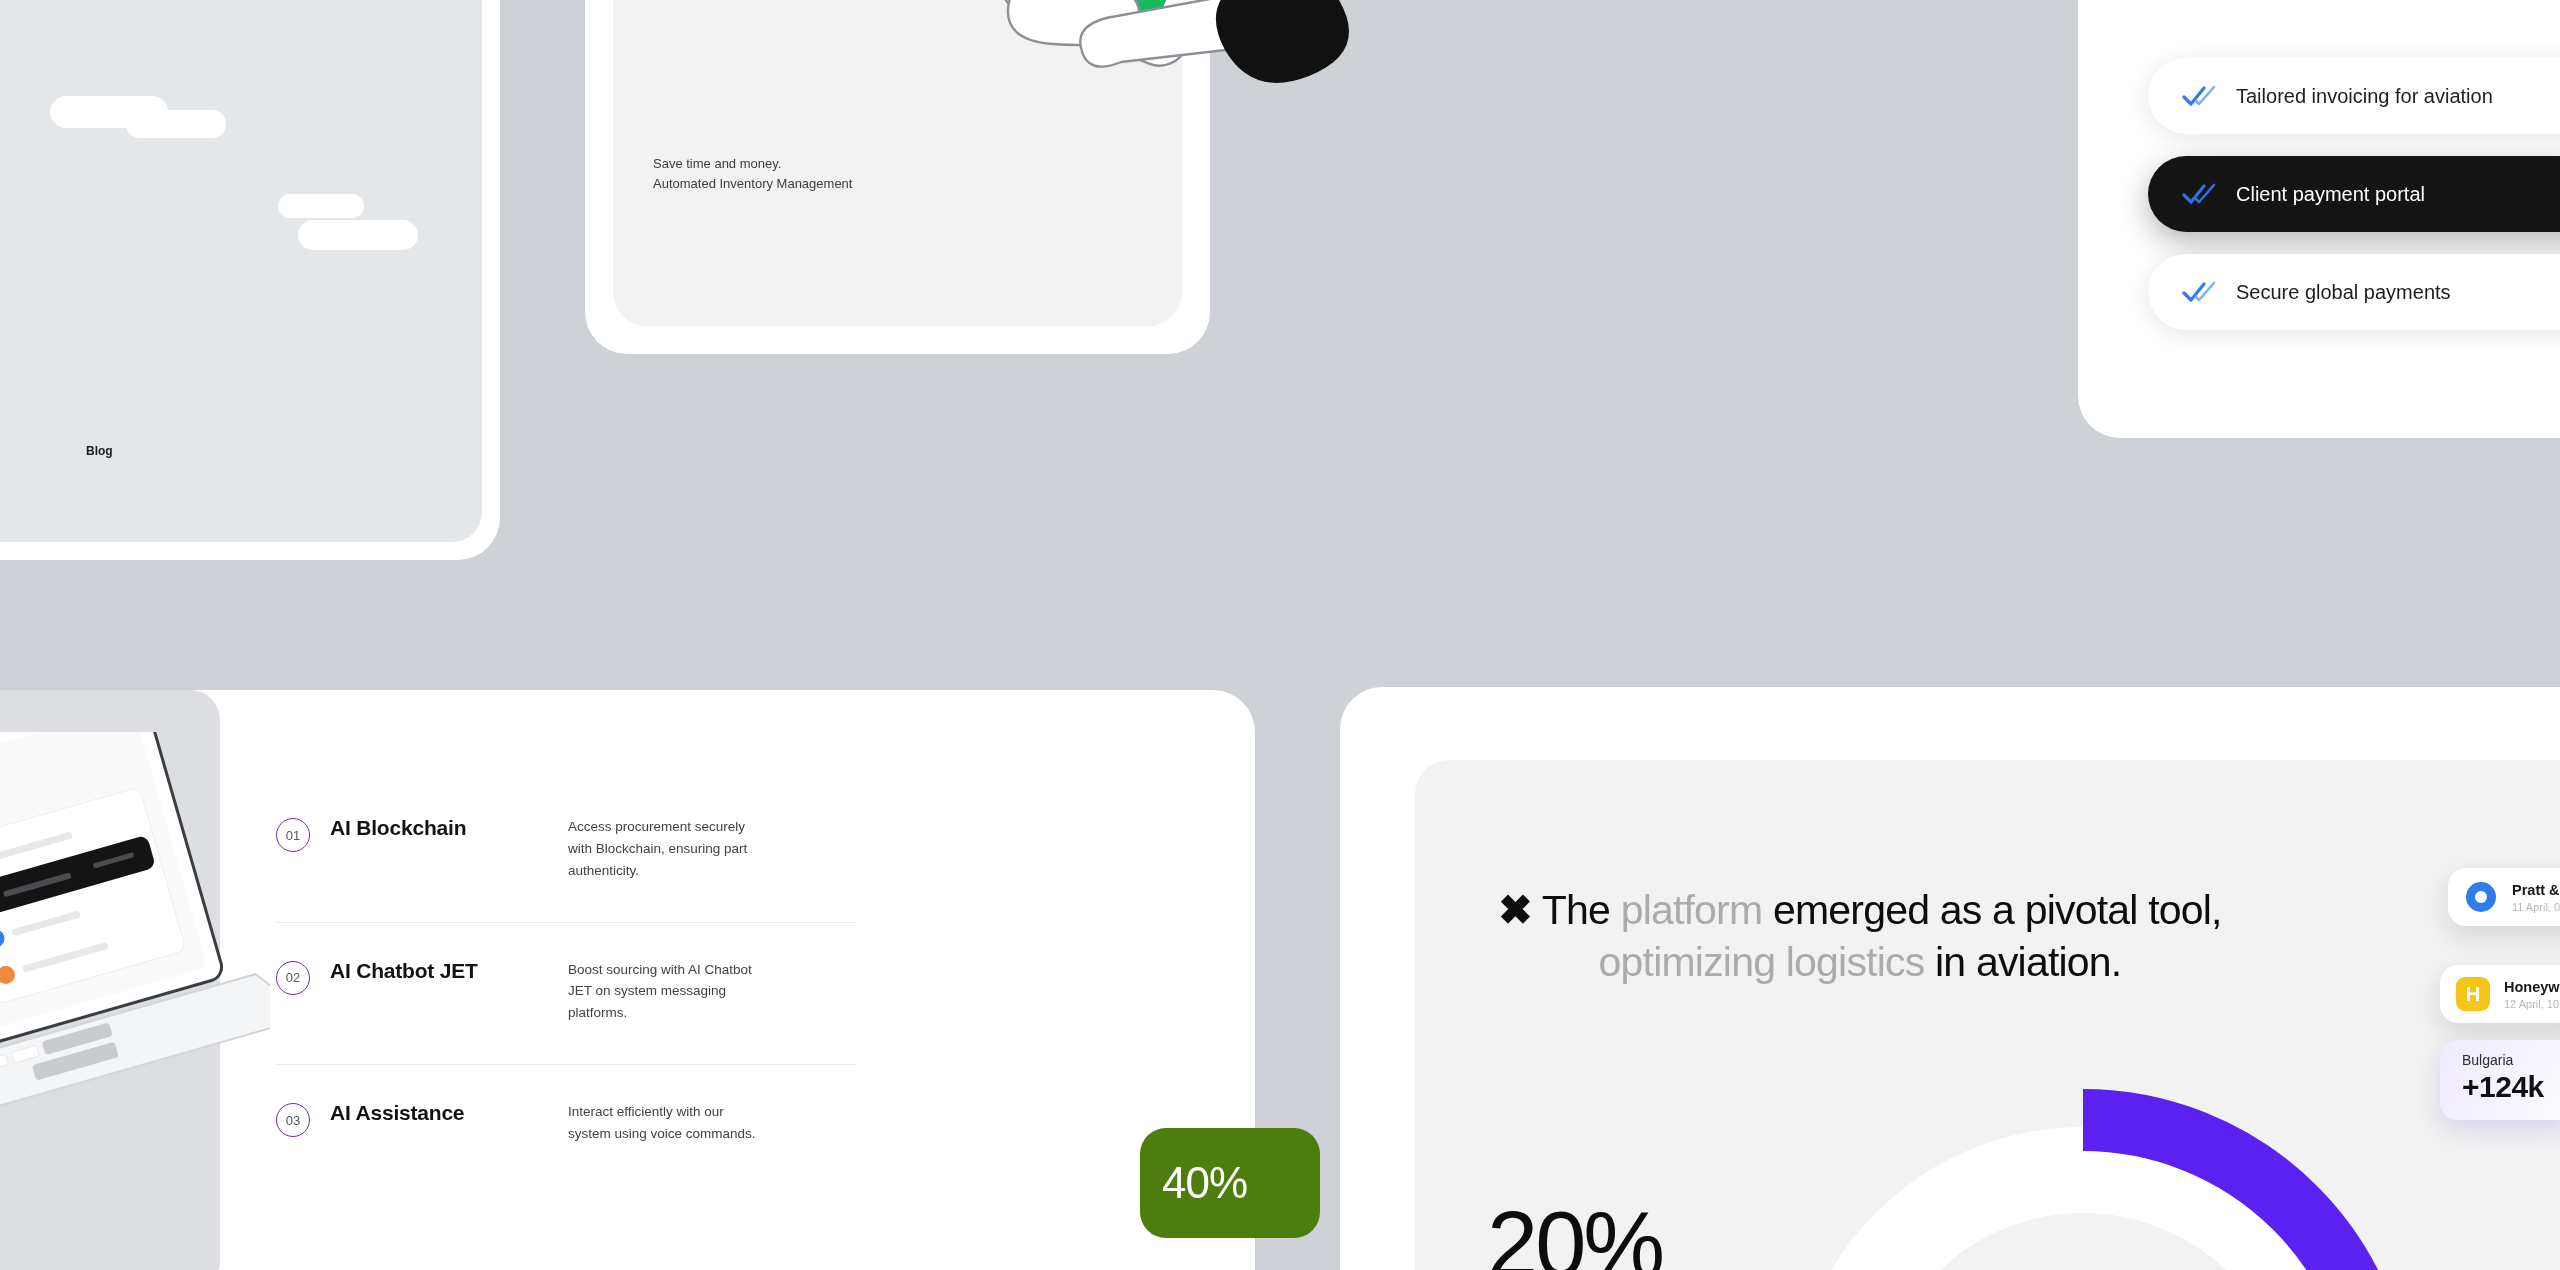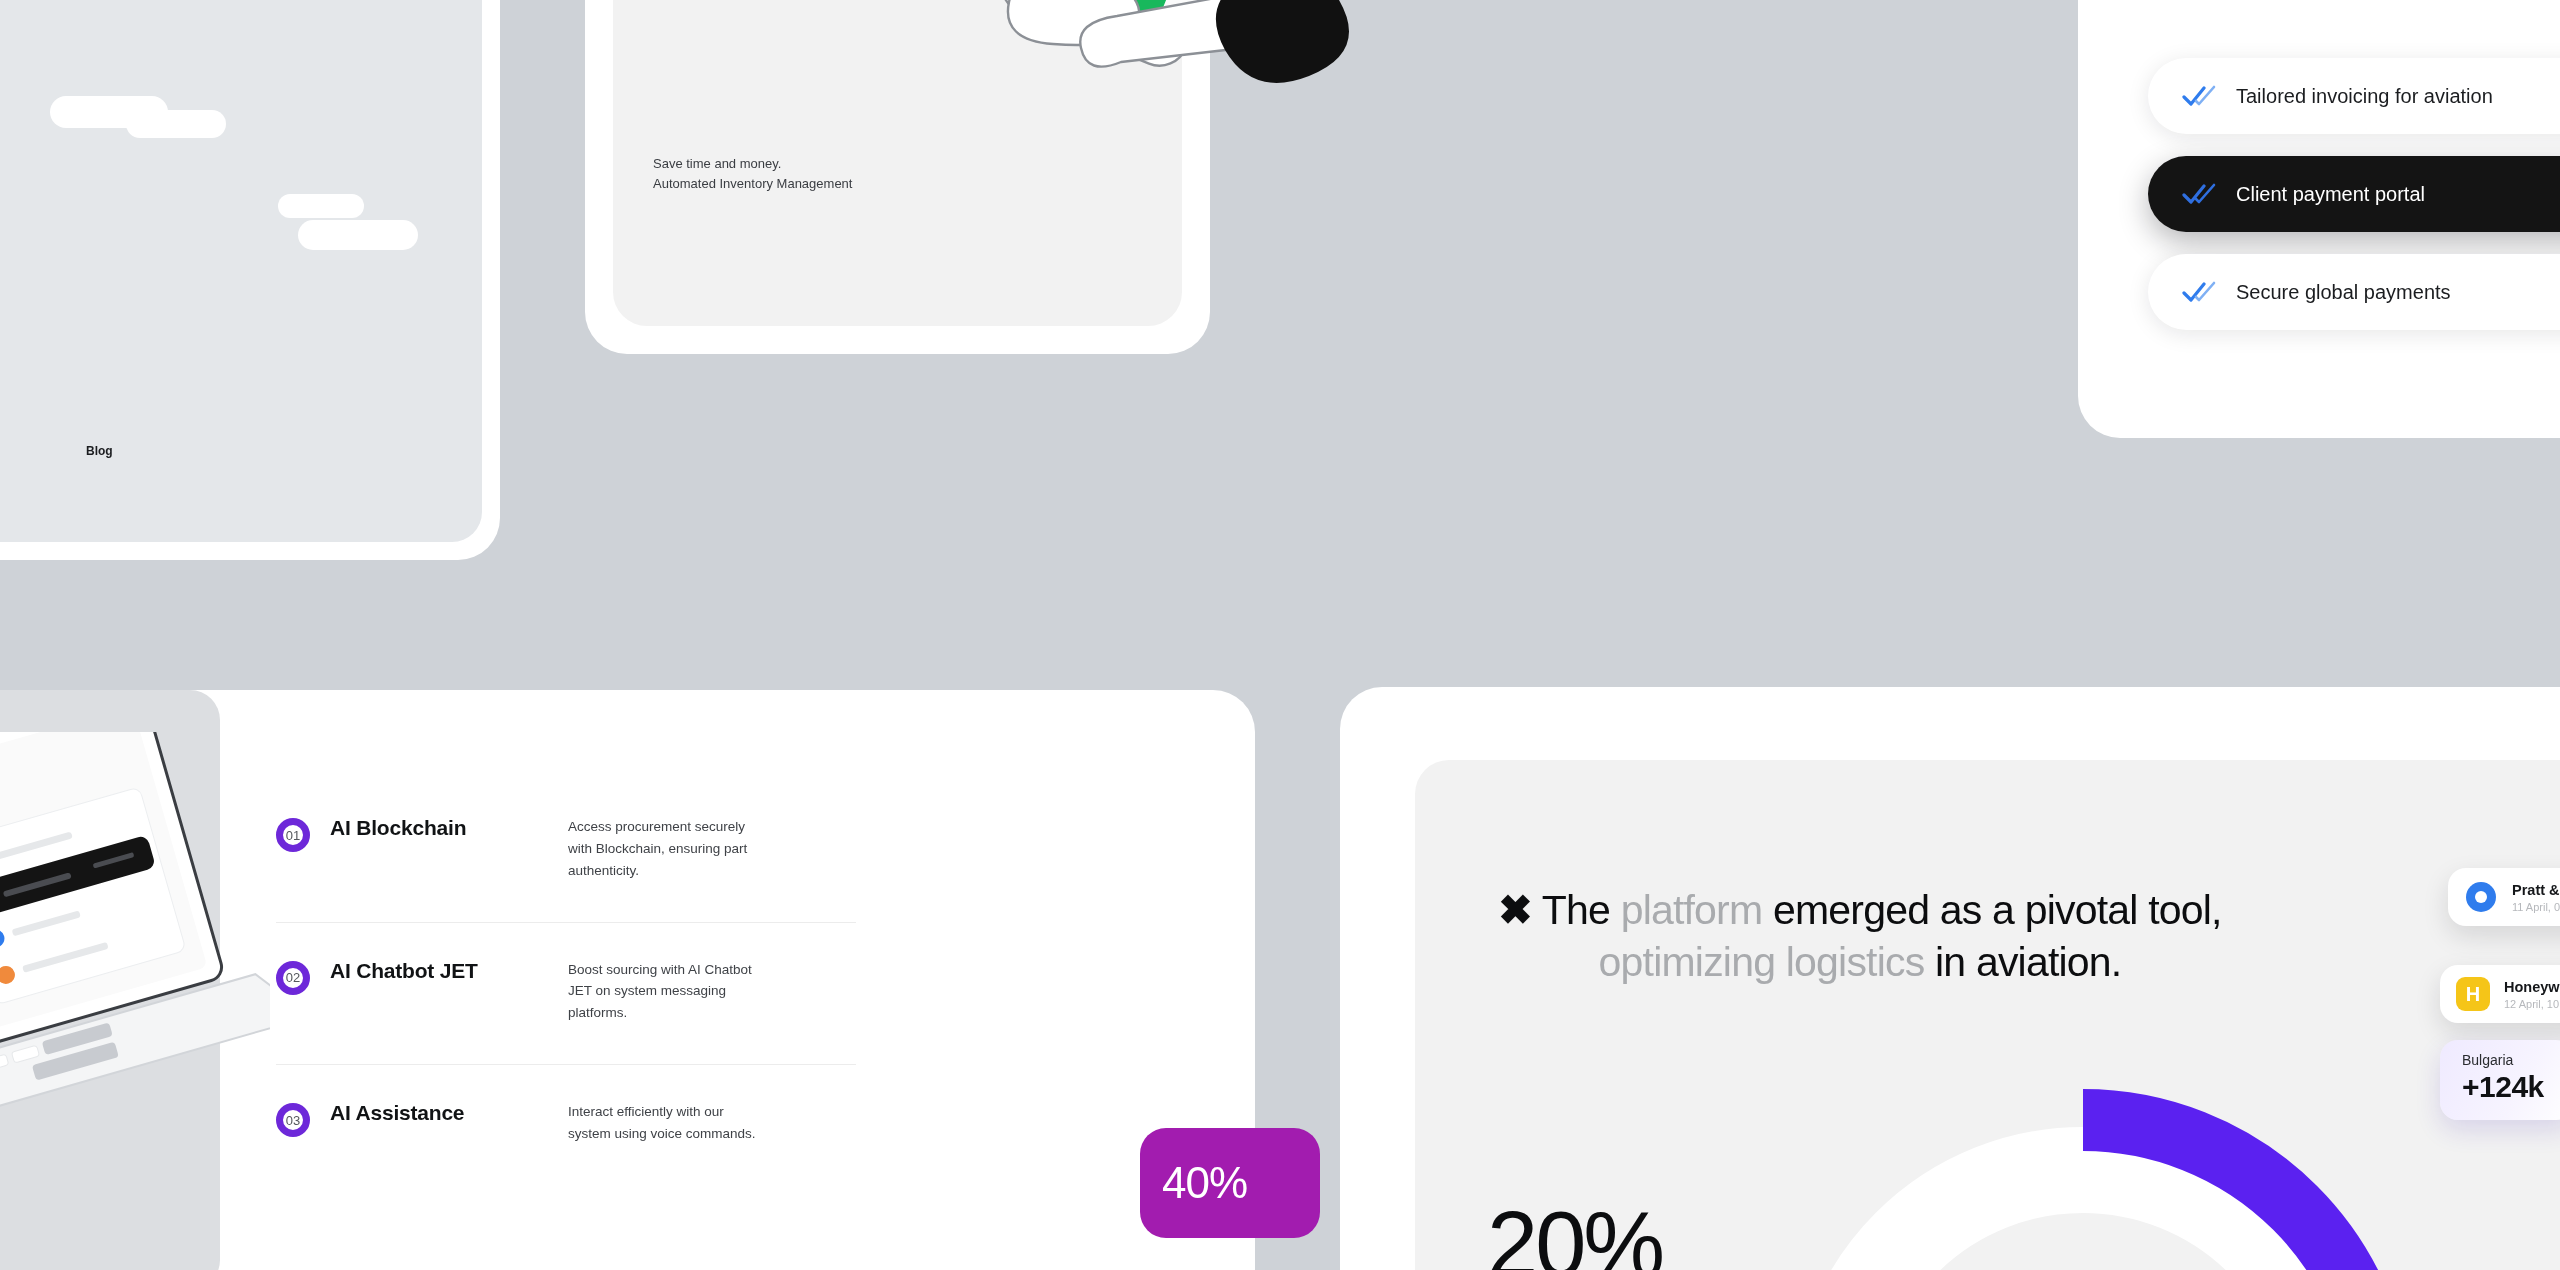--- a/index.html
+++ b/index.html
@@ -58,31 +58,31 @@
   #card-features { left: -300px; top: 690px; width: 1555px; height: 620px; }
   #laptop-panel { left: 24px; top: 85px; width: 520px; height: 600px;
                   background: #dcdee1; border-radius: 30px; overflow: hidden; }
   #laptop-art { position: absolute; left: 10px; top: 42px; width: 560px; height: 520px; }
 
   #feature-list { position: absolute; left: 576px; top: 90px; width: 580px; }
   .feature-row { position: relative; display: flex; align-items: flex-start;
                  padding: 36px 0 40px; border-bottom: 1px solid #ececec; }
   .feature-row:last-child { border-bottom: none; }
   .feature-num {
-    width: 34px; height: 34px; border-radius: 50%; border: 7px solid #6d28d9;
+    width: 34px; height: 34px; border-radius: 50%; border: 1px solid #6d28d9;
     display: flex; align-items: center; justify-content: center;
     font-size: 13px; color: #55585d; flex: 0 0 auto; margin-top: 2px;
   }
   .feature-title { margin-left: 20px; width: 238px; font-size: 21px;
                    font-weight: 700; color: #111315; letter-spacing: -.2px; }
   .feature-desc { font-size: 13.5px; line-height: 1.62; color: #3f4247; width: 196px; }
   #badge-green {
     position: absolute; left: 1140px; top: 1128px;
     width: 180px; height: 110px; border-radius: 26px;
-    background: #a21caf; color: #ffffff;
+    background: #4d7c0f; color: #ffffff;
     font-size: 44px; line-height: 110px; text-align: left; padding-left: 22px;
     letter-spacing: -1px;
   }
 
   
   #card-quote { left: 1340px; top: 687px; width: 1320px; height: 625px; }
   #quote-panel { left: 75px; top: 73px; right: -80px; bottom: -90px; background:#f2f2f2; }
   #quote-text {
     position: absolute; left: 75px; top: 125px; width: 740px;
     font-size: 41px; line-height: 1.26; letter-spacing: -.8px; color: #0c0d0f; text-align: center;

